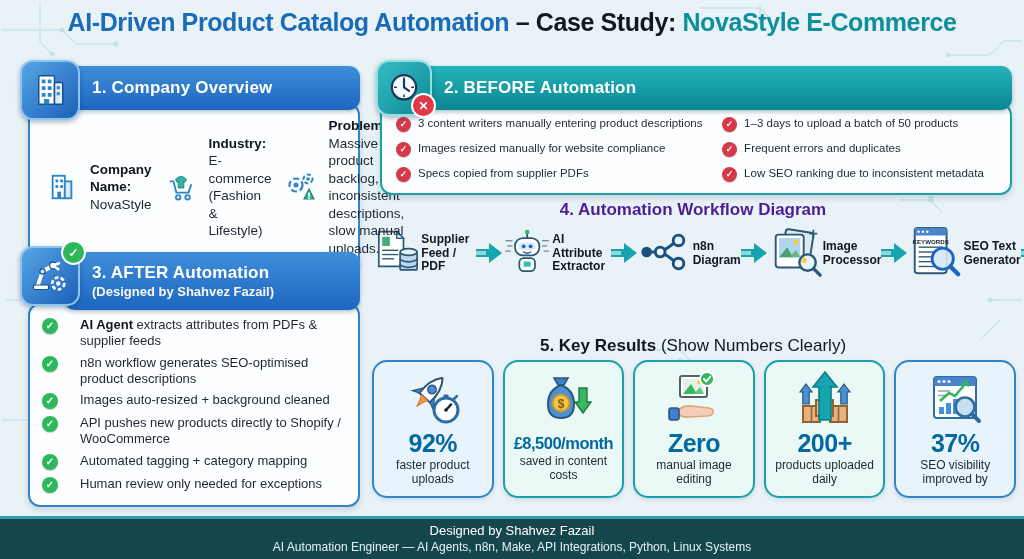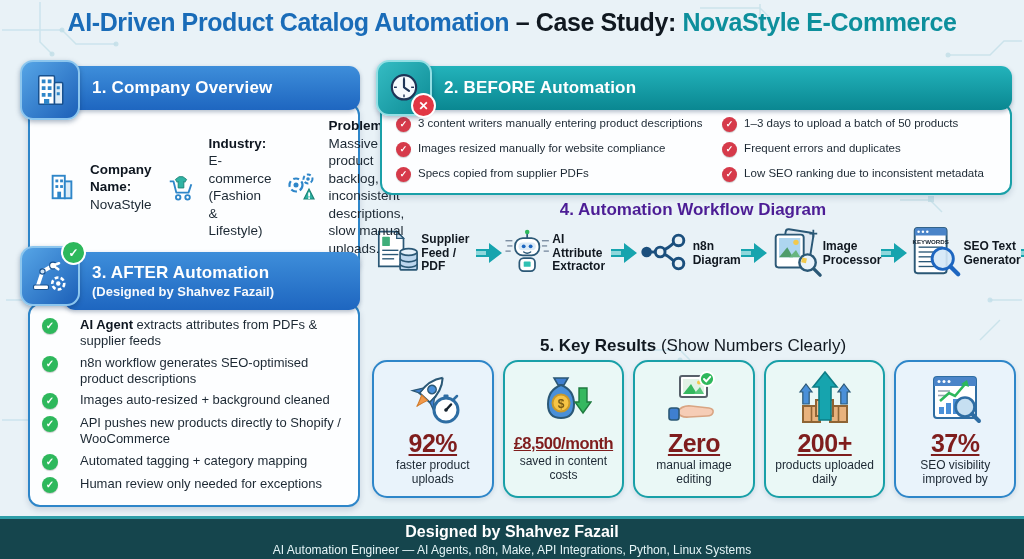--- a/index.html
+++ b/index.html
@@ -77,28 +77,28 @@
 
   
   .kr-heading{position:absolute;left:374px;top:336px;width:638px;text-align:center;font-size:17px;color:#111820;}
   .kr-heading b{font-weight:bold;}
   .cards{position:absolute;left:372px;top:360px;width:644px;height:138px;display:flex;gap:9px;}
   .card{flex:1 1 0;border-radius:15px;text-align:center;padding:6px 3px;display:flex;flex-direction:column;
         align-items:center;box-shadow:0 2px 5px rgba(10,40,80,.12);}
   .card.blue{border:2px solid #2e86c9;background:#e9f3fb;}
   .card.teal{border:2px solid #19a0a8;background:#eaf8f6;}
   .card-ic{height:62px;display:flex;align-items:center;justify-content:center;}
-  .card-value{font-size:25px;font-weight:bold;color:#7f1d1d;letter-spacing:-0.5px;line-height:1.05;text-decoration:underline;}
+  .card-value{font-size:25px;font-weight:bold;color:#0369a1;letter-spacing:-0.5px;line-height:1.05;}
   .card-value.small{font-size:16.5px;margin-top:5px;}
   .card-caption{font-size:12px;line-height:1.15;color:#1c2833;margin-top:3px;}
 
   
   .footer{position:absolute;left:0;bottom:0;width:1024px;height:43px;background:#15454d;
           border-top:3px solid #2f9ea8;text-align:center;color:#fff;padding-top:4px;box-sizing:border-box;}
-  .footer-line1{font-size:16px;font-weight:bold;}
+  .footer-line1{font-size:13px;font-weight:normal;}
   .footer-line2{font-size:12px;color:#e4f4f6;margin-top:2px;}
 
   svg text{font-family:"Liberation Sans",sans-serif;}
 </style>
 </head>
 <body>
 
 <div class="canvas">
 
   <svg class="circuit" width="1024" height="559">

